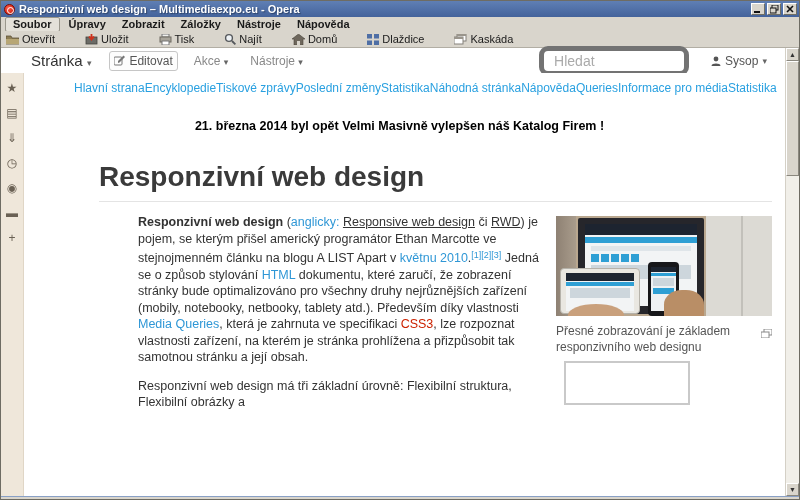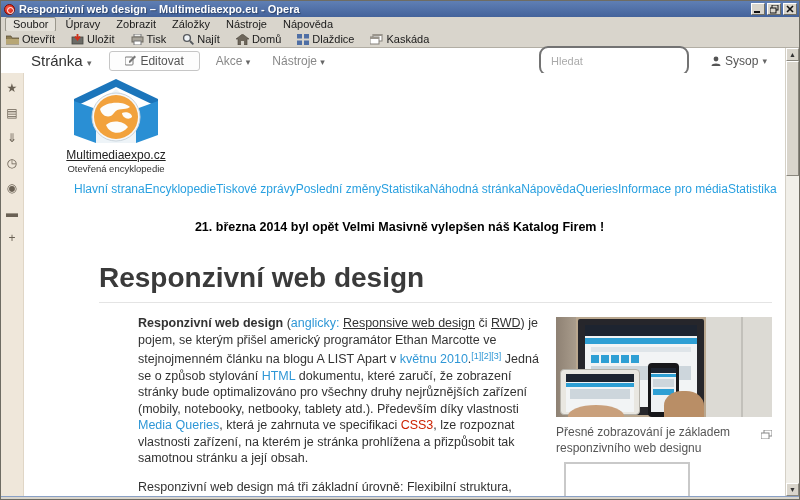--- a/index.html
+++ b/index.html
@@ -11,40 +11,40 @@
   .titlebar { height:16px; background:linear-gradient(#5f7fb4,#44639b); display:flex; align-items:center; padding:0 2px 0 3px; flex:none; }
   .opera-logo { width:11px; height:11px; border-radius:50%; background:radial-gradient(circle at 35% 35%, #ff5a4a, #c81400); border:1px solid #7e0c00; margin-right:4px; position:relative; flex:none; }
   .opera-logo::after { content:""; position:absolute; left:2px; top:2px; width:5px; height:5px; border:1px solid #fff; border-radius:50%; }
   .titlebar-text { color:#fff; font-size:11px; font-weight:700; text-shadow:1px 1px 1px #2c4268; white-space:nowrap; overflow:hidden; flex:1; }
   .win-controls { display:flex; gap:2px; flex:none; }
   .win-btn { width:14px; height:12px; background:#d9d5cc; border:1px solid; border-color:#fff #716f64 #716f64 #fff; display:flex; align-items:center; justify-content:center; font-size:8px; color:#111; line-height:1; }
   .win-btn svg { display:block; }
 
   
   .menubar { height:14px; background:#d9d5cc; display:flex; align-items:center; padding-left:4px; gap:2px; flex:none; font-size:11px; color:#1a1a1a; }
-  .menu-item { padding:0 7px; line-height:13px; white-space:nowrap; }
+  .menu-item { padding:0 7px; line-height:13px; white-space:nowrap;font-weight:bold; }
   .menu-item.active { border:1px solid #9a978c; border-radius:2px; background:#e4e1d9; }
 
   
-  .toolbar { height:17px; background:#d9d5cc; border-bottom:1px solid #b2aea4; display:flex; padding-left:5px; gap:16px; flex:none; }
+  .toolbar { height:17px; background:#d9d5cc; border-bottom:1px solid #b2aea4; display:flex; padding-left:5px; gap:30px; flex:none; }
   .tool-item { display:flex; align-items:center; gap:3px; font-size:11px; color:#1a1a1a; white-space:nowrap; }
   .tool-item svg { display:block; }
 
   
   .app { flex:1; display:flex; min-height:0; }
   .app-left { flex:1; display:flex; flex-direction:column; min-width:0; background:#4d7c0f; }
 
   
   .wikibar { height:25px; background:#fff; display:flex; align-items:center; padding:0 10px 0 30px; flex:none; }
   .wb-page { font-size:15px; color:#333; margin-right:18px; white-space:nowrap; }
   .wb-caret { font-size:9px; color:#666; }
-  .wb-edit { display:flex; align-items:center; gap:4px; border:1px solid #c6c6c6; border-radius:3px; background:#fdfdfd; padding:2px 15px; font-size:12px; color:#555; margin-right:16px; white-space:nowrap; }
+  .wb-edit { display:flex; align-items:center; gap:4px; border:1px solid #c6c6c6; border-radius:3px; background:#fdfdfd; padding:2px 4px; font-size:12px; color:#555; margin-right:16px; white-space:nowrap; }
   .wb-menu { font-size:12px; color:#888; margin-right:22px; white-space:nowrap; }
   .wb-spacer { flex:1; }
-  .wb-search { width:150px; height:30px; border:2px solid #737373; border-radius:9px; font-size:11px; color:#333; padding:0 10px; background:#fff; outline:none; font-family:"Liberation Sans", sans-serif; }
+  .wb-search { width:150px; height:30px; border:5px solid #737373; border-radius:9px; font-size:14px; color:#333; padding:0 10px; background:#fff; outline:none; font-family:"Liberation Sans", sans-serif; }
   .wb-search::placeholder { color:#aaa; }
   .wb-user { display:flex; align-items:center; gap:4px; font-size:12px; color:#555; margin-left:22px; margin-right:8px; white-space:nowrap; }
 
   
   .main-row { flex:1; display:flex; min-height:0; }
   .panelbar { width:23px; background:#efe7da; border-right:1px solid #e0d6c6; display:flex; flex-direction:column; align-items:center; padding-top:8px; gap:11px; flex:none; }
   .panel-icon { color:#6a6154; font-size:12px; line-height:14px; width:100%; text-align:center; }
 
   .content { flex:1; background:#fff; overflow:hidden; position:relative; min-width:0; }
 
@@ -216,35 +216,20 @@
           <span class="panel-icon">▤</span>
           <span class="panel-icon">⇓</span>
           <span class="panel-icon">◷</span>
           <span class="panel-icon">◉</span>
           <span class="panel-icon">▬</span>
           <span class="panel-icon">+</span>
         </div>
 
         <div class="content">
 
-          <div class="logo-block">
-            <svg class="logo-art" width="100" height="70" viewBox="0 0 100 70">
-              <path d="M8,22 L50,2 L92,22 L92,30 L50,10 L8,30 Z" fill="#1b75bb"></path>
-              <path d="M8,24 L8,58 L30,66 L30,32 Z" fill="#2a8fd4"></path>
-              <path d="M92,24 L92,58 L70,66 L70,32 Z" fill="#2a8fd4"></path>
-              <path d="M30,30 L50,12 L70,30 L70,66 L30,66 Z" fill="#eef4f8"></path>
-              <circle cx="50" cy="40" r="24" fill="#f6f8fa" stroke="#c9d4dc"></circle>
-              <circle cx="50" cy="40" r="22" fill="#f2a23c"></circle>
-              <path d="M34,32 C40,24 58,24 64,30 C58,34 52,30 48,36 C44,42 36,40 34,32 Z" fill="#fdfdfb"></path>
-              <path d="M40,48 C46,42 58,44 62,50 C56,58 44,58 40,48 Z" fill="#fdfdfb"></path>
-              <path d="M56,36 C60,34 66,36 66,40 C62,44 56,40 56,36 Z" fill="#fdfdfb"></path>
-            </svg>
-            <div class="logo-title">Multimediaexpo.cz</div>
-            <div class="logo-sub">Otevřená encyklopedie</div>
-          </div>
 
           <div class="nav-row">
             <a href="#" class="nav-link">Hlavní strana</a>
             <a href="#" class="nav-link">Encyklopedie</a>
             <a href="#" class="nav-link">Tiskové zprávy</a>
             <a href="#" class="nav-link">Poslední změny</a>
             <a href="#" class="nav-link">Statistika</a>
             <a href="#" class="nav-link">Náhodná stránka</a>
             <a href="#" class="nav-link">Nápověda</a>
             <a href="#" class="nav-link">Queries</a>

